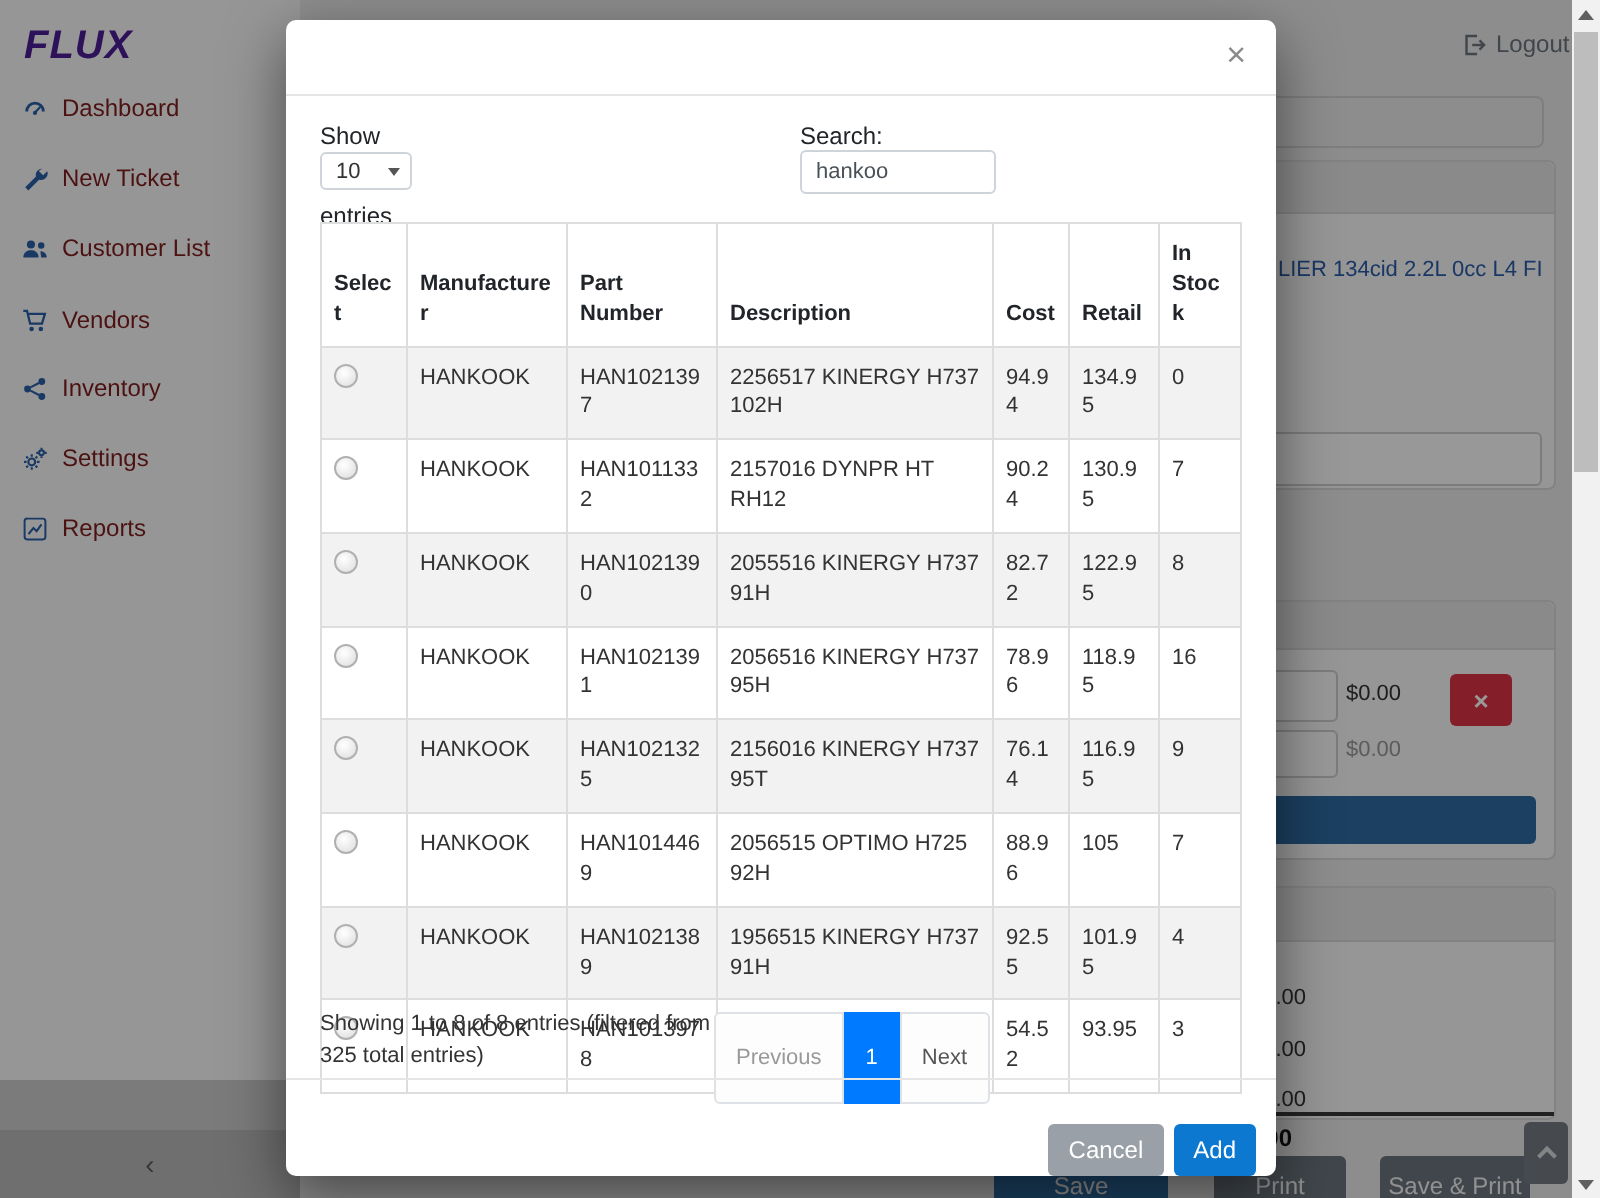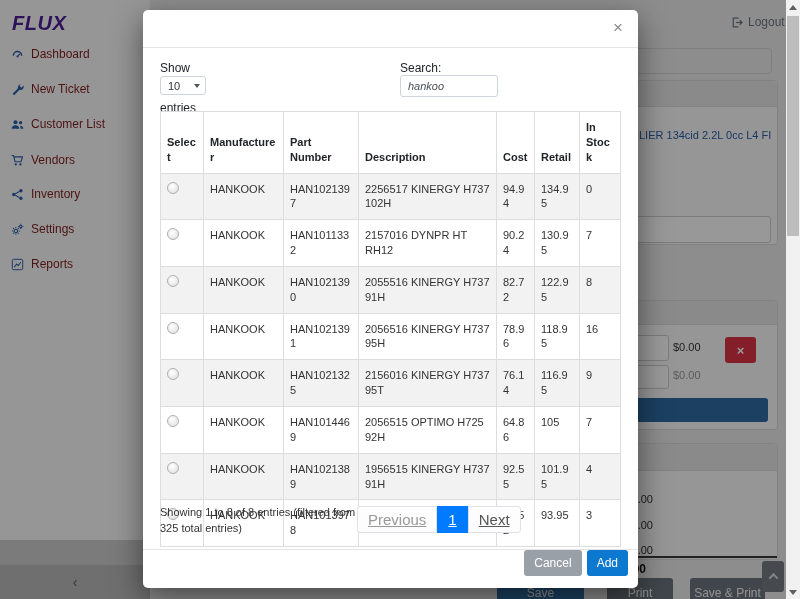--- a/index.html
+++ b/index.html
@@ -52,34 +52,34 @@
   .sb-thumb { position:absolute; left:1px; top:16px; width:12px; height:220px; background:#bdbdbd; }
 
   
   .modal { position:absolute; left:143px; top:10px; width:495px; height:578px; background:#fff; border-radius:5px; box-shadow:0 10px 30px rgba(0,0,0,.5); z-index:10; }
   .m-header { position:relative; height:38px; border-bottom:1px solid #e5e5e5; padding:11px 16px 0; }
   .m-title { font-size:15px; font-weight:bold; color:#212529; }
   .m-close { position:absolute; right:15px; top:9px; font-size:17px; color:#8a8a8a; cursor:pointer; line-height:1; }
   .lbl { position:absolute; font-size:12px; color:#212529; }
   .sel { position:absolute; left:17px; top:66px; width:46px; height:19px; border:1px solid #ced4da; border-radius:3px; display:flex; align-items:center; justify-content:space-between; padding:0 5px 0 7px; font-size:11px; color:#333; cursor:pointer; background:#fff; }
   .caret { width:0; height:0; border-left:3.5px solid transparent; border-right:3.5px solid transparent; border-top:4.5px solid #555; }
-  .search-input { position:absolute; left:257px; top:65px; width:98px; height:22px; border:1px solid #ced4da; border-radius:3px; padding:0 7px; font-size:11px; color:#495057; font-family:"Liberation Sans",sans-serif;font-style:italic; }
+  .search-input { position:absolute; left:257px; top:65px; width:98px; height:22px; border:1px solid #ced4da; border-radius:3px; padding:0 7px; font-size:11px; color:#495057; font-family:"Liberation Sans",sans-serif; }
   table.grid { position:absolute; left:17px; top:101px; width:460px; border-collapse:collapse; table-layout:fixed; }
   .grid th, .grid td { border:1px solid #ddd; padding:8px 6px; font-size:11px; text-align:left; line-height:1.35; word-wrap:break-word; }
   .grid th { font-weight:bold; color:#212529; vertical-align:bottom; background:#fff; }
   .grid td { color:#333; vertical-align:top; }
   .grid tbody tr:nth-child(odd) td { background:#f2f2f2; }
   .radio { display:inline-block; width:12px; height:12px; border:1px solid #b0b0b0; border-radius:50%; background:radial-gradient(circle at 40% 35%, #ffffff, #dcdcdc); cursor:pointer; }
   .m-info { position:absolute; left:17px; top:495px; width:205px; font-size:11px; color:#333; line-height:1.45; }
   .pager { position:absolute; left:214px; top:496px; display:flex; }
-  .page-btn { border:1px solid #dee2e6; background:#fdfdfd; color:#999; font-size:15px; padding:4px 10px; cursor:pointer;text-decoration:underline; }
+  .page-btn { border:1px solid #dee2e6; background:#fdfdfd; color:#999; font-size:11px; padding:16px 10px; cursor:pointer; }
   .page-btn.first { border-radius:3px 0 0 3px; }
   .page-btn.last { border-radius:0 3px 3px 0; color:#555; }
   .page-btn.active { background:#007bff; border-color:#007bff; color:#fff; }
-  .m-footer { position:absolute; left:0; bottom:0; width:100%; height:39px; border-top:1px solid #e5e5e5; display:flex; justify-content:flex-end; align-items:flex-start; gap:5px; padding:0 10px; }
+  .m-footer { position:absolute; left:0; bottom:0; width:100%; height:49px; border-top:1px solid #e5e5e5; display:flex; justify-content:flex-end; align-items:flex-end; gap:5px; padding:0 10px; }
   .btn { border:none; border-radius:3px; font-size:12px; color:#fff; padding:6px 10px; cursor:pointer; font-family:"Liberation Sans",sans-serif; }
   .btn.cancel { background:#99a0a7; }
   .btn.add { background:#0d78d0; }
 </style>
 </head>
 <body>
 
 <div class="stage">
 
   <aside class="sidebar">
@@ -312,21 +312,21 @@
           <td>2156016 KINERGY H737 95T</td>
           <td>76.14</td>
           <td>116.95</td>
           <td>9</td>
         </tr>
         <tr>
           <td><span class="radio"></span></td>
           <td>HANKOOK</td>
           <td>HAN1014469</td>
           <td>2056515 OPTIMO H725 92H</td>
-          <td>64.86</td>
+          <td>88.96</td>
           <td>105</td>
           <td>7</td>
         </tr>
         <tr>
           <td><span class="radio"></span></td>
           <td>HANKOOK</td>
           <td>HAN1021389</td>
           <td>1956515 KINERGY H737 91H</td>
           <td>92.55</td>
           <td>101.95</td>

